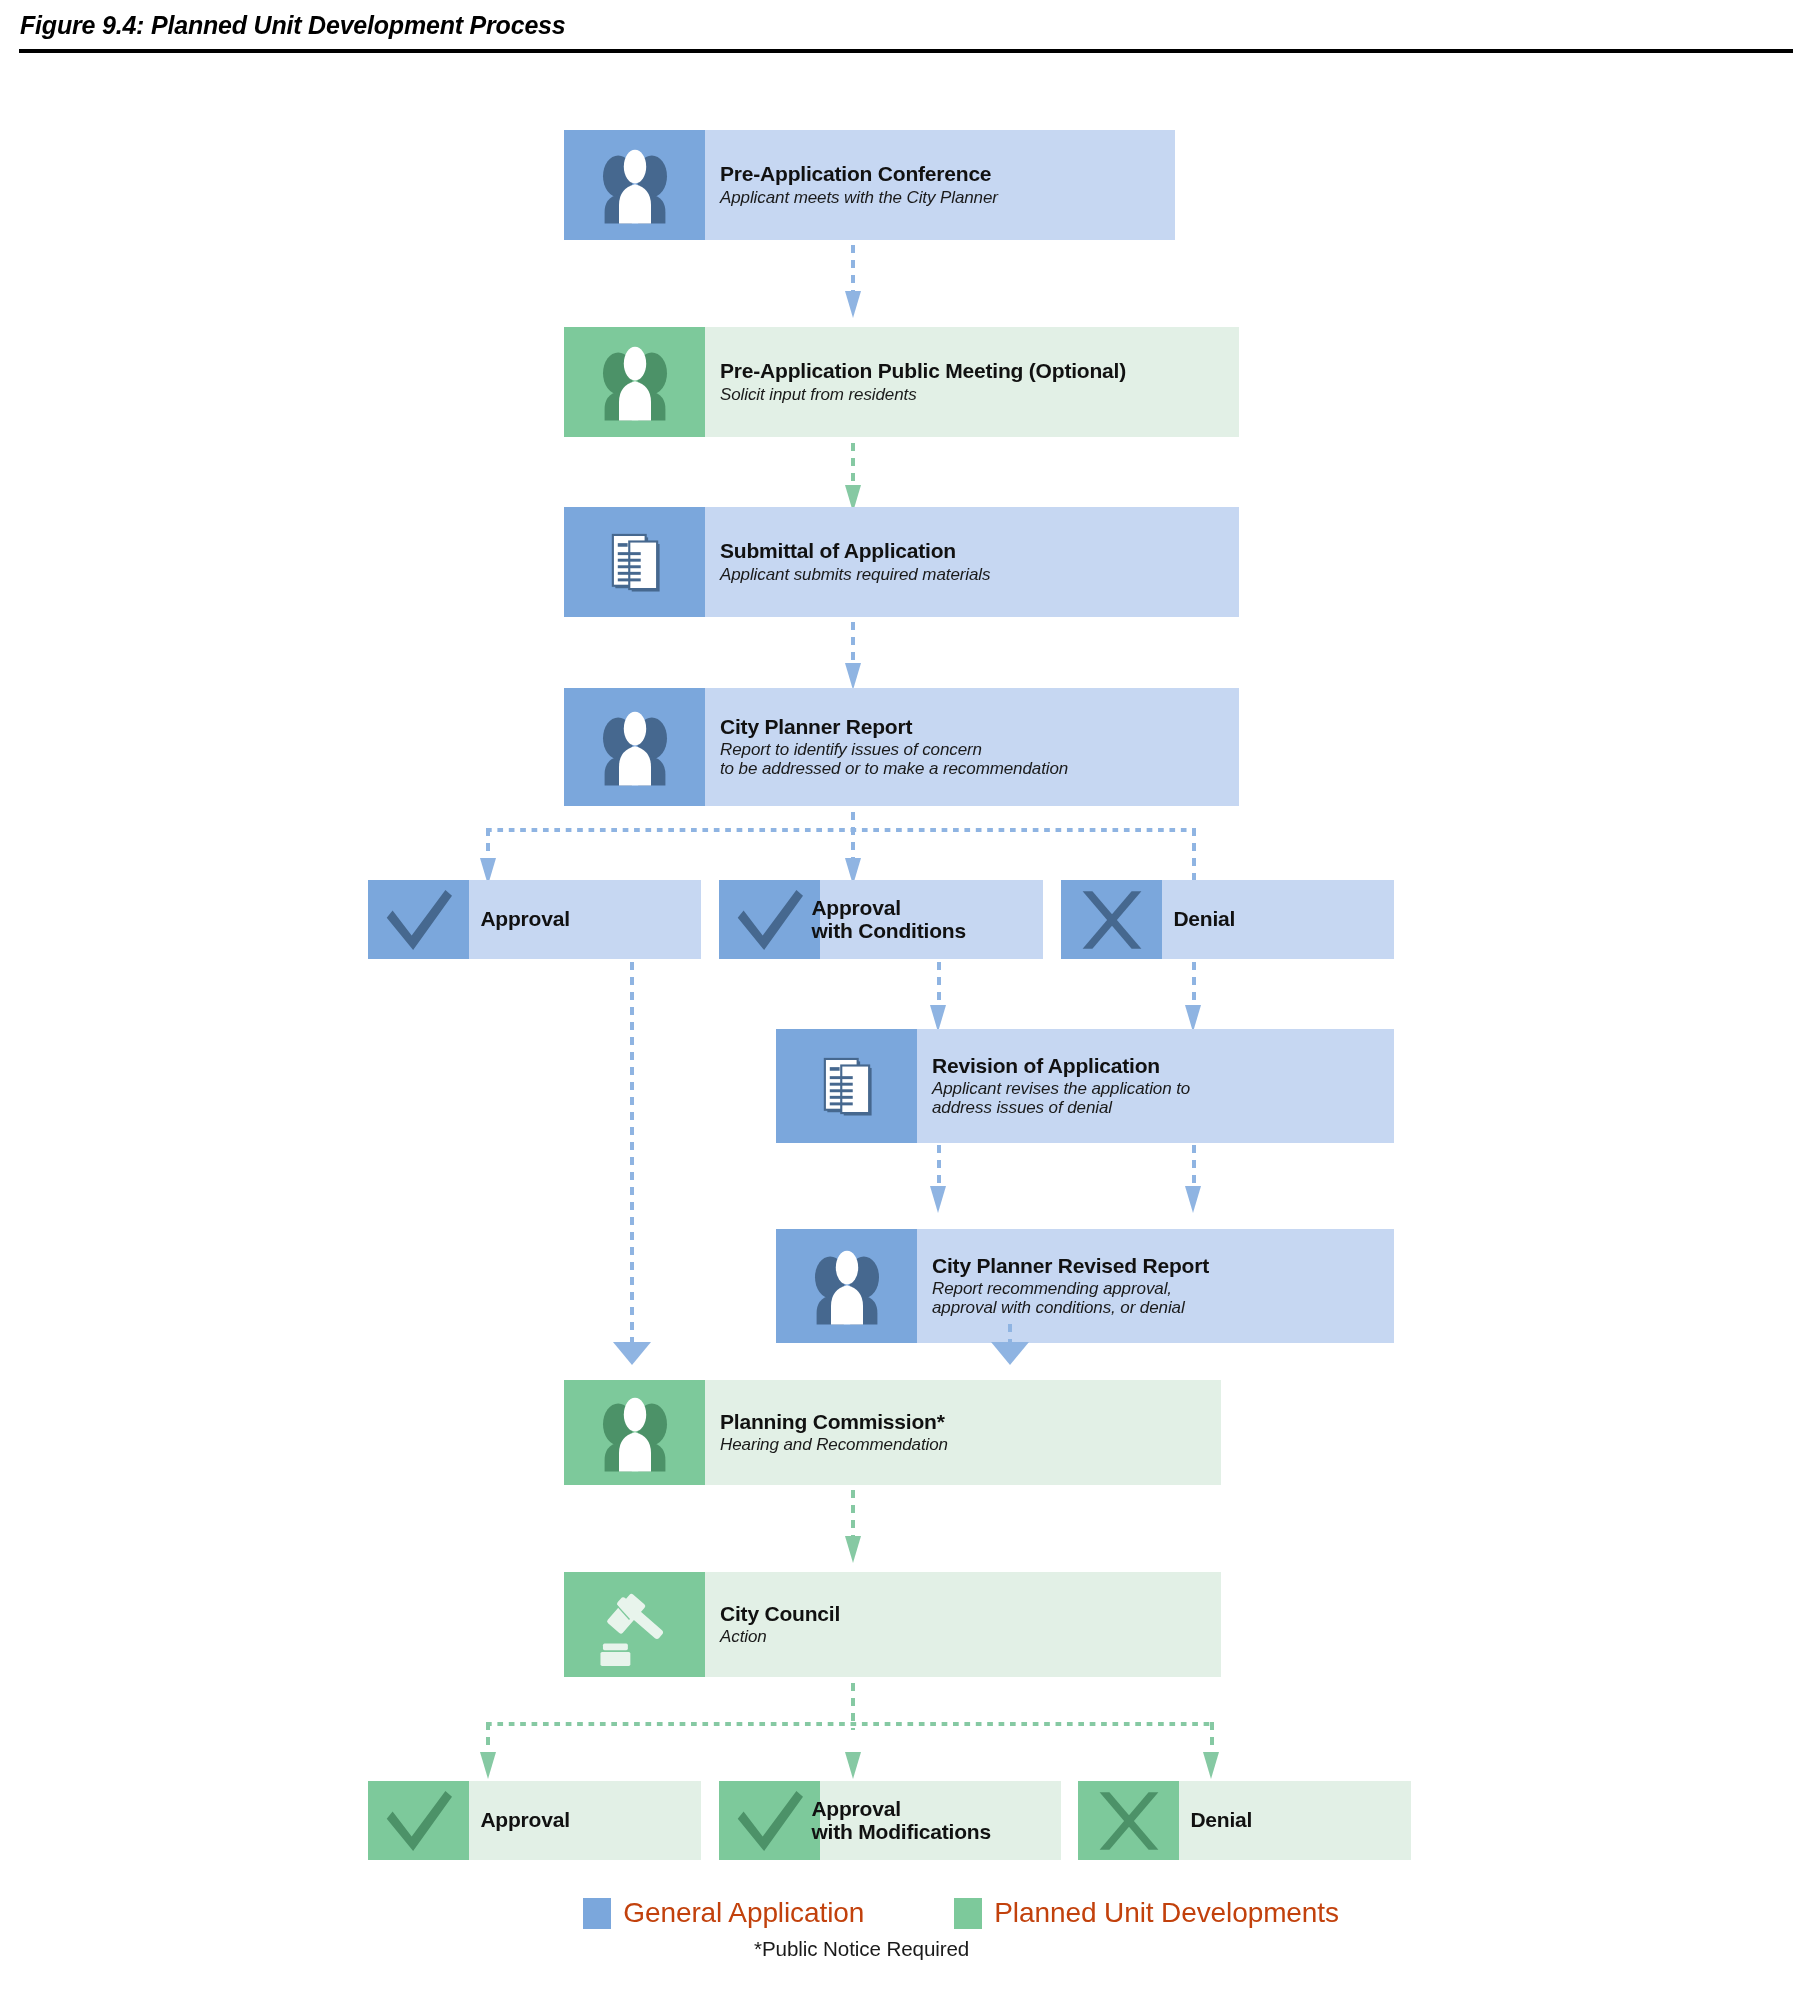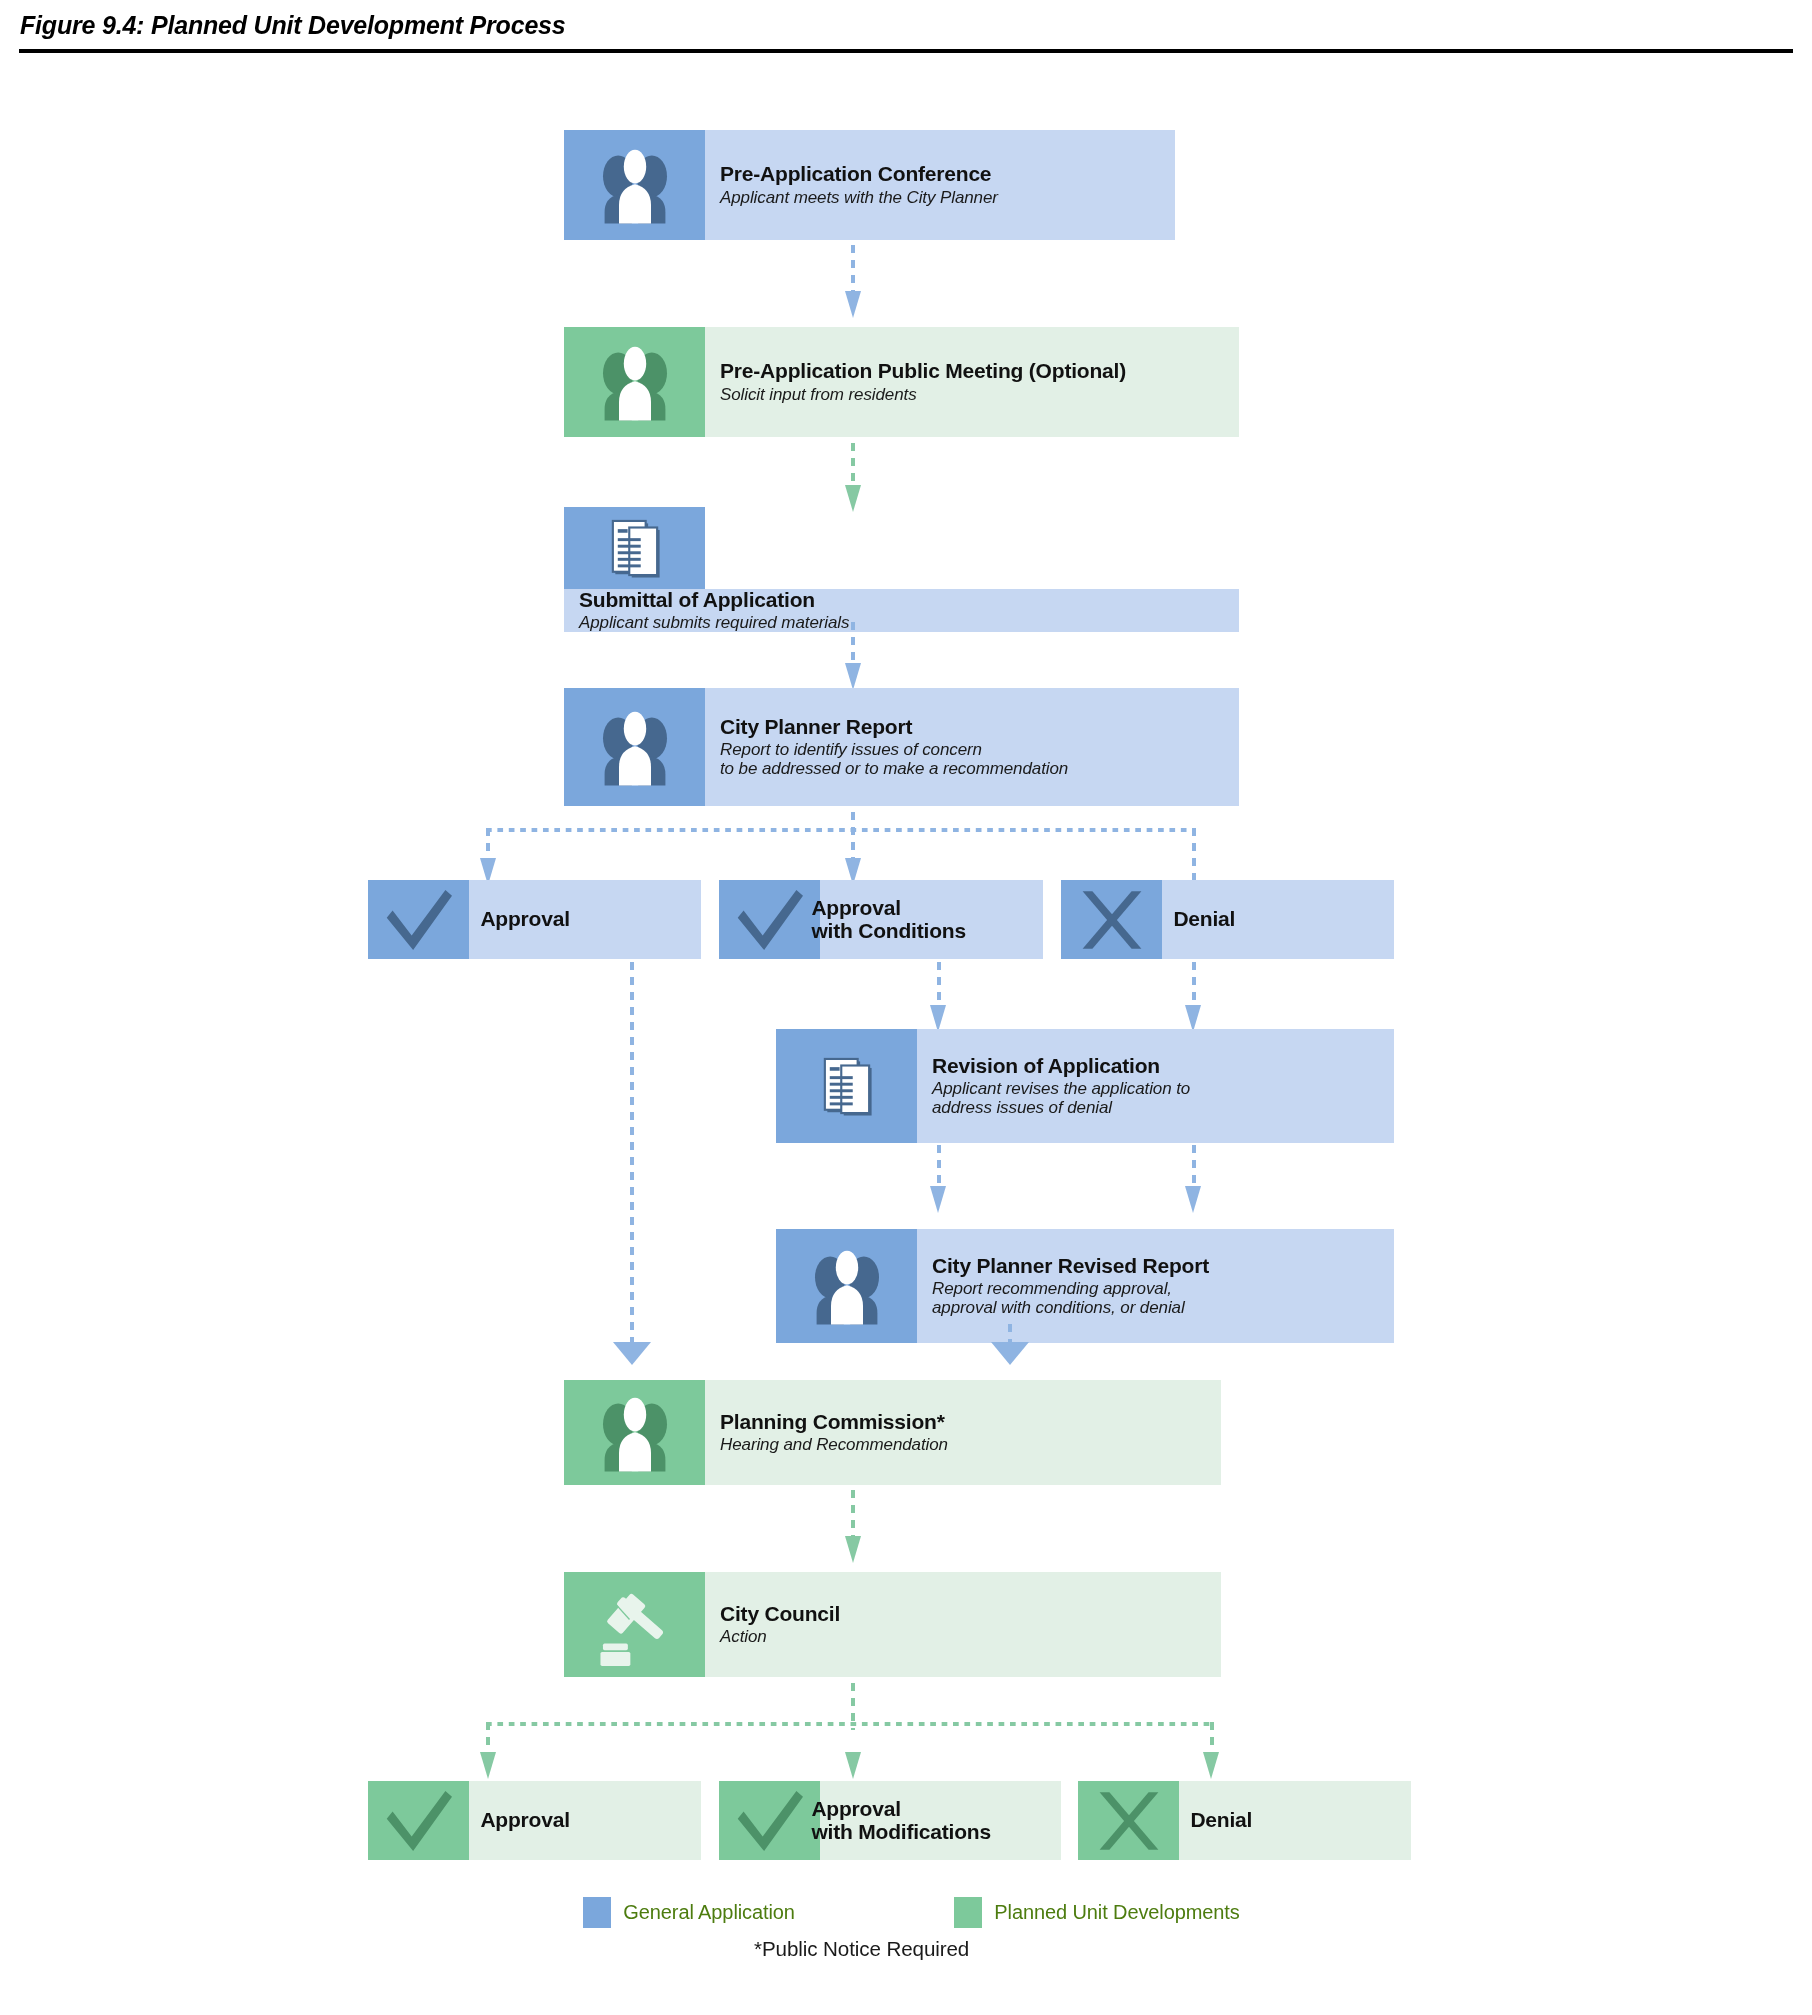--- a/index.html
+++ b/index.html
@@ -91,21 +91,21 @@
                    border-top: 27px solid #8FB4E2; }
   .arrow.green-a { border-left: 13px solid transparent; border-right: 13px solid transparent;
                    border-top: 27px solid #86C9A3; }
   .arrow.narrow.blue-a  { border-left-width: 8.8px; border-right-width: 8.8px; border-top-width: 27px; }
   .arrow.narrow.green-a { border-left-width: 8.8px; border-right-width: 8.8px; border-top-width: 27px; }
   .arrow.wide.blue-a  { border-left-width: 19px; border-right-width: 19px; border-top-width: 23px; }
 
   
   .legend { position:absolute; display:flex; align-items:center; }
   .legend .swatch { width: 28px; height: 31px; }
-  .legend .ltext { font-size: 20px; color:#4d7c0f; margin-left: 12.3px; letter-spacing:-0.1px; white-space:nowrap;}
+  .legend .ltext { font-size: 28px; color:#c2410c; margin-left: 12.3px; letter-spacing:-0.1px; white-space:nowrap;}
   .footnote { position:absolute; font-size:20.6px; color:#1a1a1a; letter-spacing:-0.1px; white-space:nowrap;}
 
   
   .icon-pane svg { display:block; }
 </style>
 </head>
 <body>
 
 <div id="page">
 
@@ -145,21 +145,21 @@
     </div>
     <div class="body">
       <div class="ttl">Pre-Application Public Meeting (Optional)</div>
       <div class="sub">Solicit input from residents</div>
     </div>
   </div>
 
   <div class="vline green-l" style="left:851px; top:443px; height:44px;"></div>
   <div class="arrow narrow green-a" style="left:845px; top:485px;"></div>
 
-  <div class="node blue" style="left:564px; top:507px; width:675px; height:110px;flex-direction:column;">
+  <div class="node blue" style="left:564px; top:507px; width:675px; height:110px;">
     <div class="icon-pane" style="width:141px;">
       <svg width="82" height="82" viewBox="0 0 100 100">
         <rect x="26" y="20" width="40" height="62" fill="#46688F"></rect>
         <rect x="23" y="17" width="40" height="62" fill="#FFFFFF" stroke="#46688F" stroke-width="2.6"></rect>
         <rect x="46" y="28" width="34" height="58" fill="#46688F"></rect>
         <rect x="43" y="25" width="34" height="58" fill="#FFFFFF" stroke="#46688F" stroke-width="2.6"></rect>
         <rect x="29" y="27" width="12" height="4.4" fill="#46688F"></rect>
         <rect x="29" y="38" width="28" height="3.6" fill="#46688F"></rect>
         <rect x="29" y="46" width="28" height="3.6" fill="#46688F"></rect>
         <rect x="29" y="54" width="28" height="3.6" fill="#46688F"></rect>

